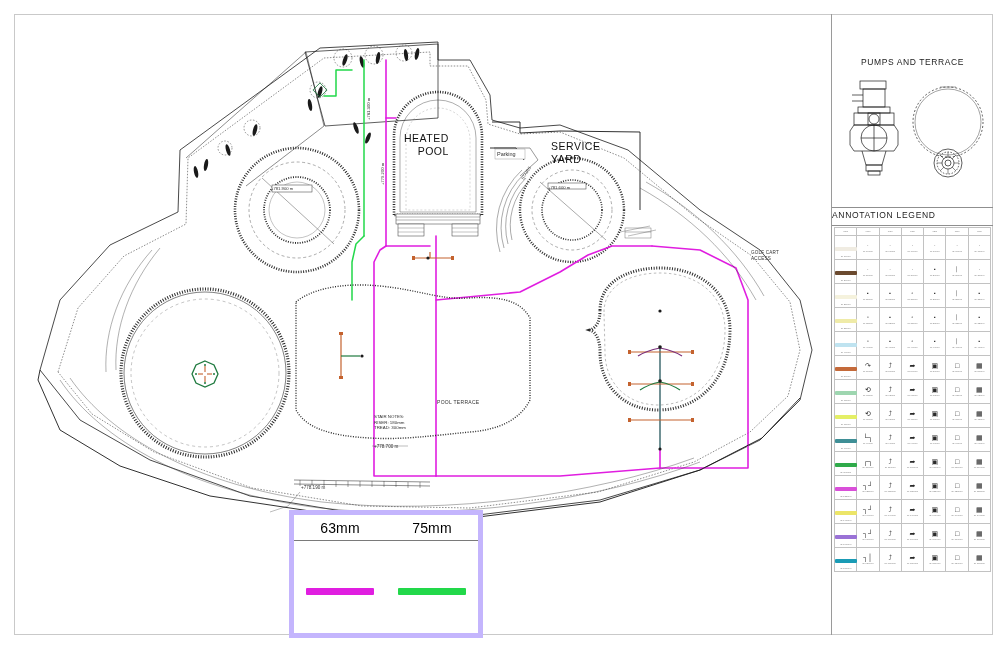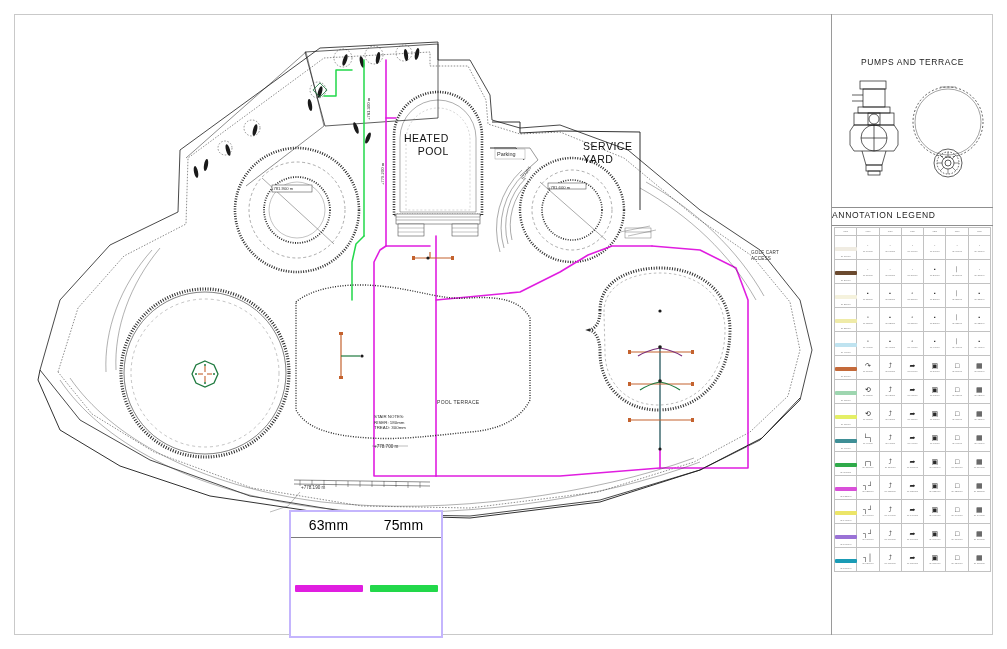--- a/index.html
+++ b/index.html
@@ -31,22 +31,22 @@
     border-left: 1px solid #9a9a9a;
   }
 
   
   #plan-svg { position: absolute; left: 0; top: 0; }
 
   
   .size-legend {
     position: absolute;
     left: 289px; top: 510px;
-    width: 154px; height: 128px;
-    border: 2px solid #c4b5fd;
+    width: 194px; height: 128px;
+    border: 5px solid #c4b5fd;
     background: #ffffff;
   }
   .size-legend-head {
     display: flex;
     height: 26px;
     border-bottom: 1px solid #7a7a7a;
   }
   .size-legend-head .cell {
     flex: 1;
     display: flex;
@@ -133,21 +133,21 @@
   .lg-sym.small { font-size: 5px; }
 
   
   .plan-label {
     position: absolute;
     color: #111;
     font-family: "Liberation Sans", sans-serif;
     white-space: pre;
   }
   .lbl-heated { left: 404px; top: 132px; font-size: 10.5px; line-height: 13px; letter-spacing: .5px; text-align: right; }
-  .lbl-service { left: 551px; top: 140px; font-size: 10.5px; line-height: 13px; letter-spacing: .5px; margin-left: 32px; }
+  .lbl-service { left: 551px; top: 140px; font-size: 10.5px; line-height: 13px; letter-spacing: .5px; }
   .lbl-parking { left: 497px; top: 151px; font-size: 5.5px; color: #333; }
   .lbl-terrace { left: 437px; top: 399px; font-size: 5px; letter-spacing: .3px; color: #333; }
   .lbl-golf    { left: 751px; top: 250px; font-size: 4.6px; line-height: 6px; letter-spacing: .2px; color: #333; }
   .lbl-stair   { left: 374px; top: 414px; font-size: 4.4px; line-height: 5.6px; color: #333; }
   .lbl-elev1   { left: 374px; top: 444px; font-size: 4.6px; color: #333; }
   .lbl-elev2   { left: 301px; top: 485px; font-size: 4.6px; color: #333; }
   .lbl-elev3   { left: 271px; top: 186px; font-size: 4.2px; color: #333; }
   .lbl-elev4   { left: 548px; top: 185px; font-size: 4.2px; color: #333; }
   .lbl-vert    { left: 366px; top: 120px; font-size: 4.2px; color: #333; transform: rotate(-90deg); transform-origin: left top; }
   .lbl-vert2   { left: 380px; top: 185px; font-size: 4.2px; color: #333; transform: rotate(-90deg); transform-origin: left top; }

